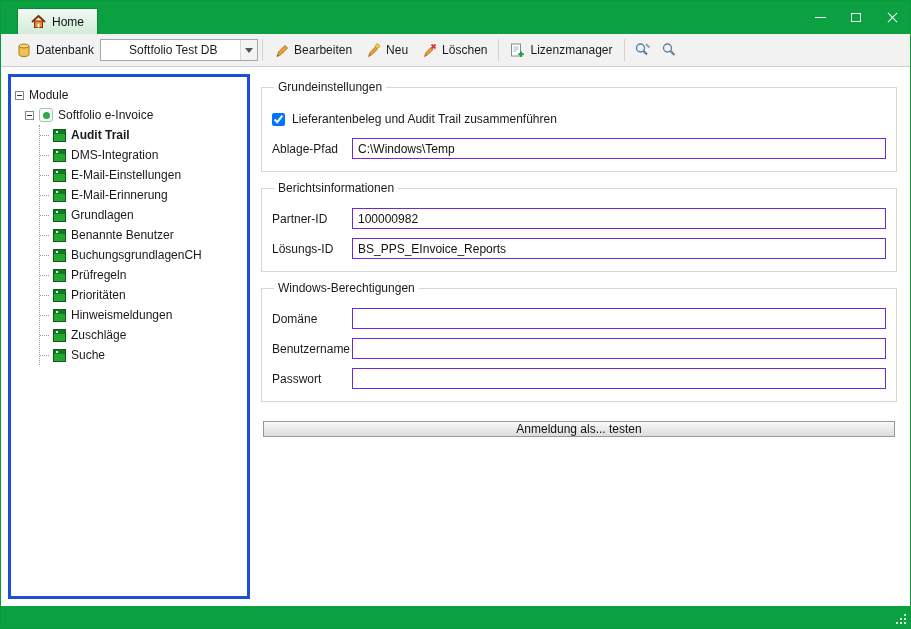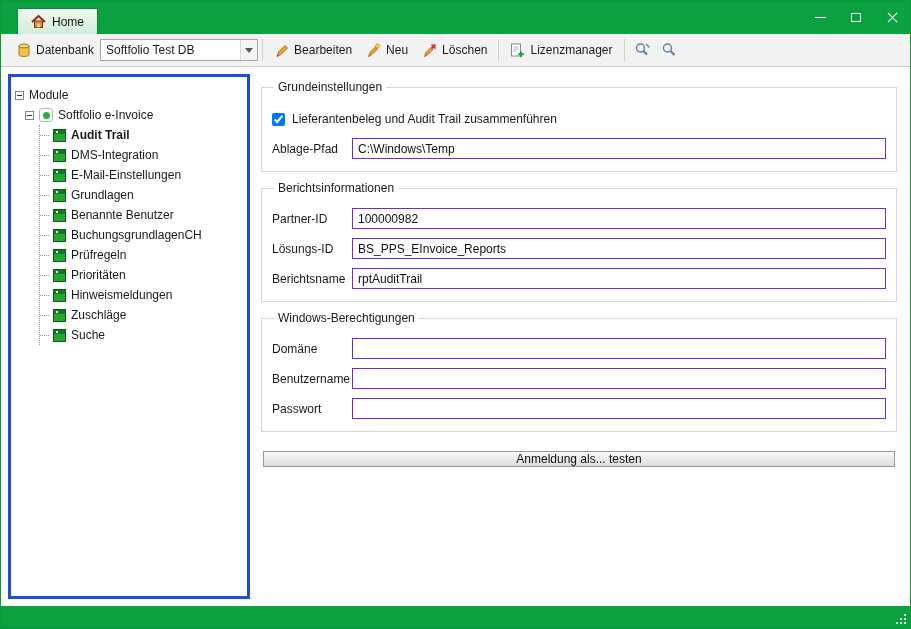--- a/index.html
+++ b/index.html
@@ -19,21 +19,21 @@
   .ico-close { width:11px; height:11px; position:relative; display:block; }
   .ico-close::before,.ico-close::after { content:""; position:absolute; left:-1px; top:5px; width:13px; height:1px; background:#fff; }
   .ico-close::before { transform:rotate(45deg); }
   .ico-close::after { transform:rotate(-45deg); }
 
   
   .toolbar { flex:0 0 33px; background:#f2f2f2; border-bottom:1px solid #cfcfcf; display:flex; align-items:center; padding:0 12px; }
   .tb-sep { width:1px; height:22px; background:#d2d2d2; margin:0 4px; flex:0 0 auto; }
   .tb-label { display:flex; align-items:center; gap:5px; padding:0 4px; }
   .combo { display:flex; align-items:center; width:158px; height:22px; background:#fff; border:1px solid #a6a6a6; margin-left:2px; }
-  .combo-text { flex:1; padding:0 5px; white-space:nowrap; overflow:hidden; }
+  .combo-text { flex:1; padding:0 5px; white-space:nowrap; overflow:hidden;margin-left:23px; }
   .combo-btn { flex:0 0 17px; height:100%; display:flex; align-items:center; justify-content:center; border-left:1px solid #d8d8d8; background:#f4f4f4; }
   .arrow-down { width:0; height:0; border-left:4px solid transparent; border-right:4px solid transparent; border-top:5px solid #555; }
   .tb-btn { display:flex; align-items:center; gap:5px; padding:4px 7px; border-radius:2px; }
   .tb-iconbtn { padding:4px 5px; }
 
   
   .main { flex:1; display:flex; padding:7px 7px 7px 7px; background:#ffffff; gap:7px; min-height:0; }
   .tree-panel { flex:0 0 242px; border:3px solid #1d4ed8; background:#fff; padding:8px 4px; overflow:hidden; }
   .form-panel { flex:1; background:#fff; padding:2px 6px 0 4px; overflow:hidden; }
 
@@ -201,20 +201,24 @@
           <div class="tree-row">
             <span class="mod-icon"></span>
             <span>DMS-Integration</span>
           </div>
           <div class="tree-row">
             <span class="mod-icon"></span>
             <span>E-Mail-Einstellungen</span>
           </div>
           <div class="tree-row">
             <span class="mod-icon"></span>
+            <span>E-Mail-Erinnerung</span>
+          </div>
+          <div class="tree-row">
+            <span class="mod-icon"></span>
             <span>Grundlagen</span>
           </div>
           <div class="tree-row">
             <span class="mod-icon"></span>
             <span>Benannte Benutzer</span>
           </div>
           <div class="tree-row">
             <span class="mod-icon"></span>
             <span>BuchungsgrundlagenCH</span>
           </div>
@@ -259,24 +263,20 @@
       <fieldset>
         <legend>Berichtsinformationen</legend>
         <div class="frow">
           <label>Partner-ID</label>
           <input type="text" value="100000982" style="">
         </div>
         <div class="frow">
           <label>Lösungs-ID</label>
           <input type="text" value="BS_PPS_EInvoice_Reports" style="">
         </div>
-        <div class="frow">
-          <label>Berichtsname</label>
-          <input type="text" value="rptAuditTrail" style="">
-        </div>
       </fieldset>
 
       <fieldset>
         <legend>Windows-Berechtigungen</legend>
         <div class="frow">
           <label>Domäne</label>
           <input type="text" style="">
         </div>
         <div class="frow">
           <label>Benutzername</label>

